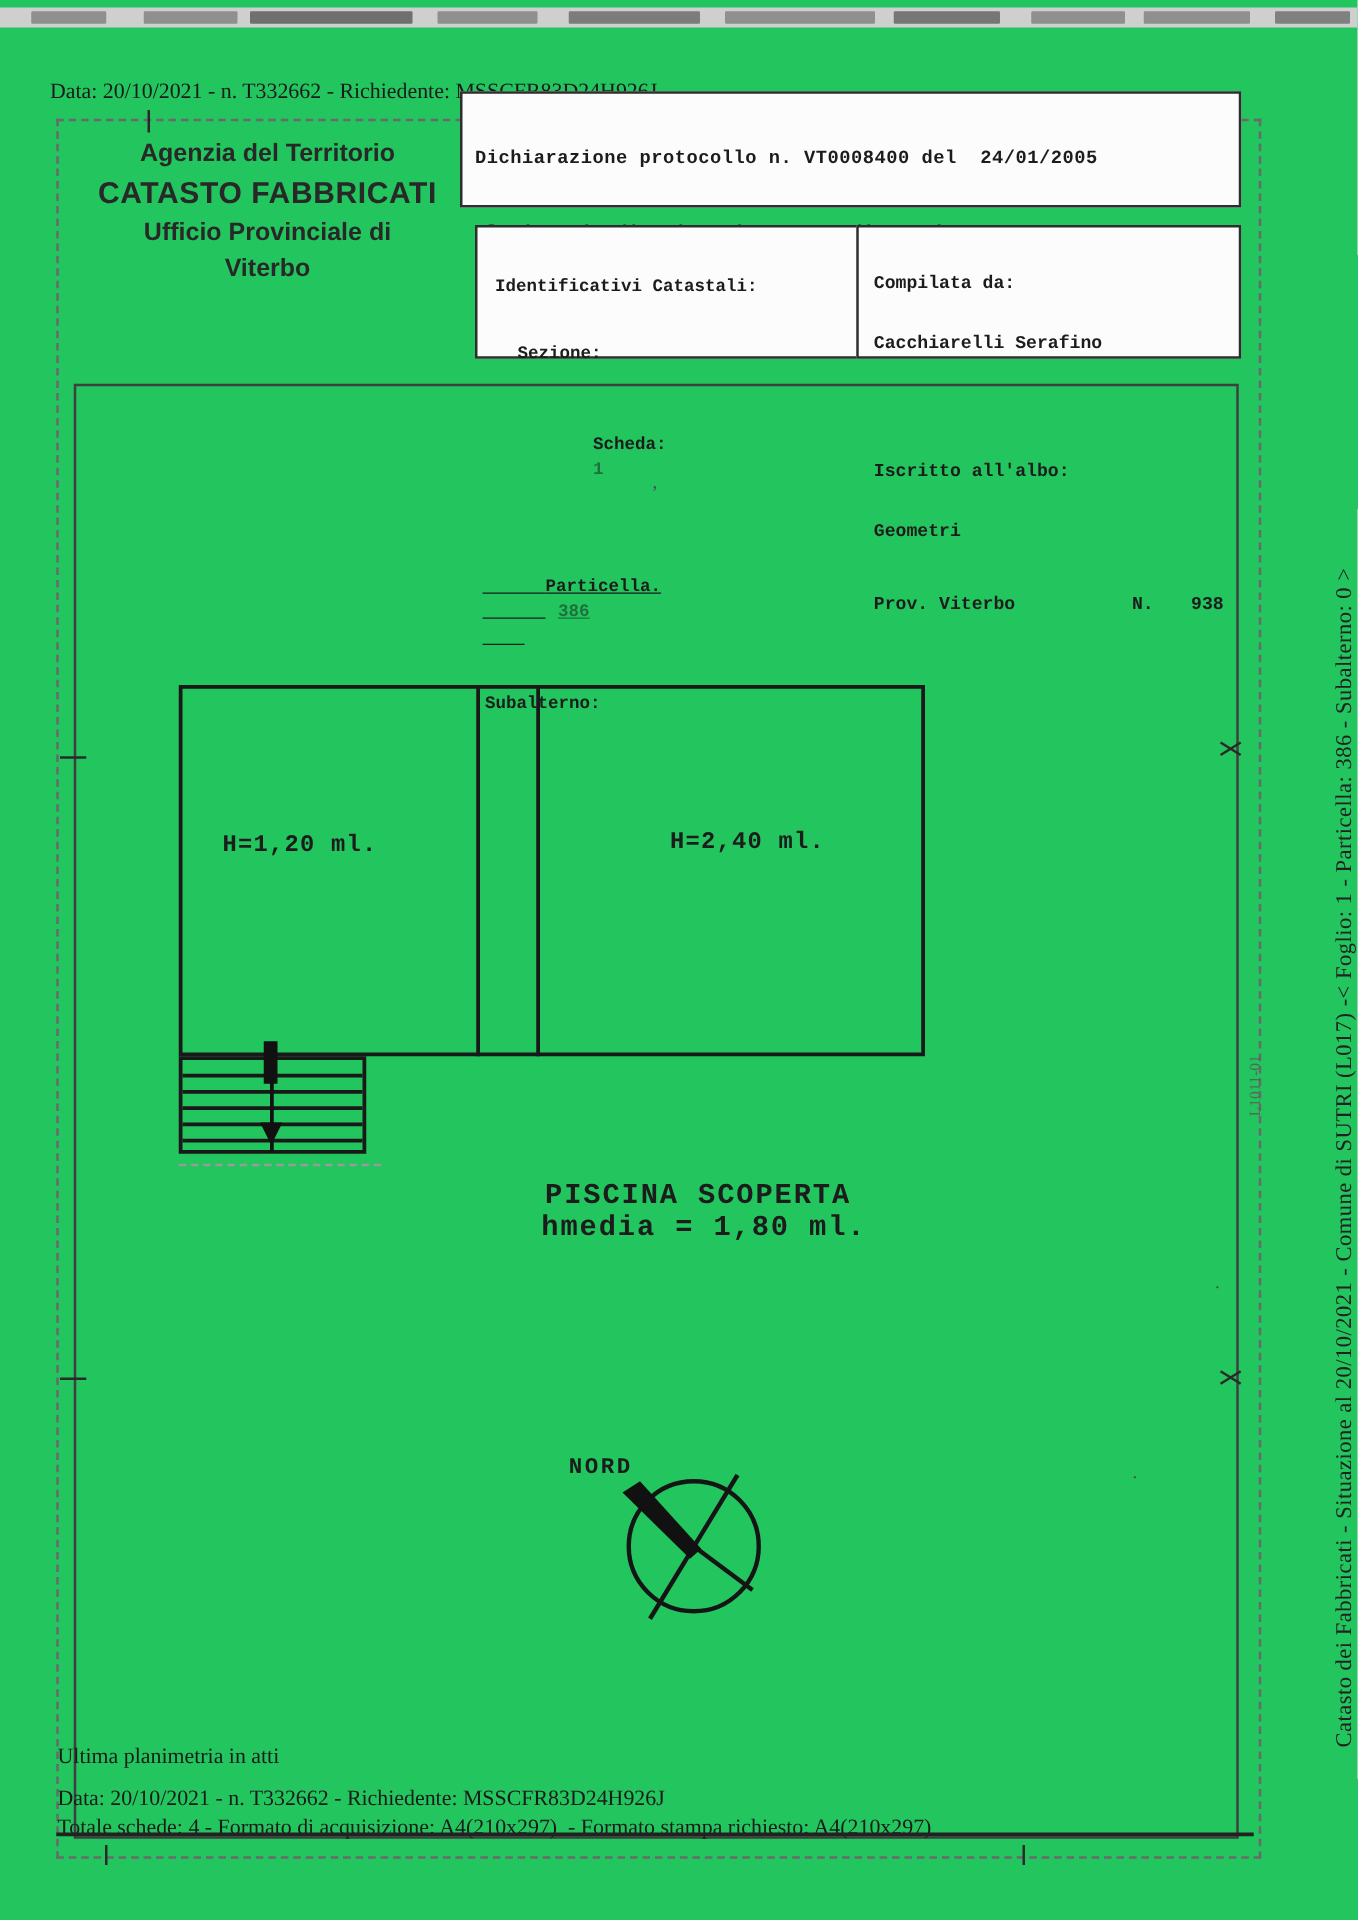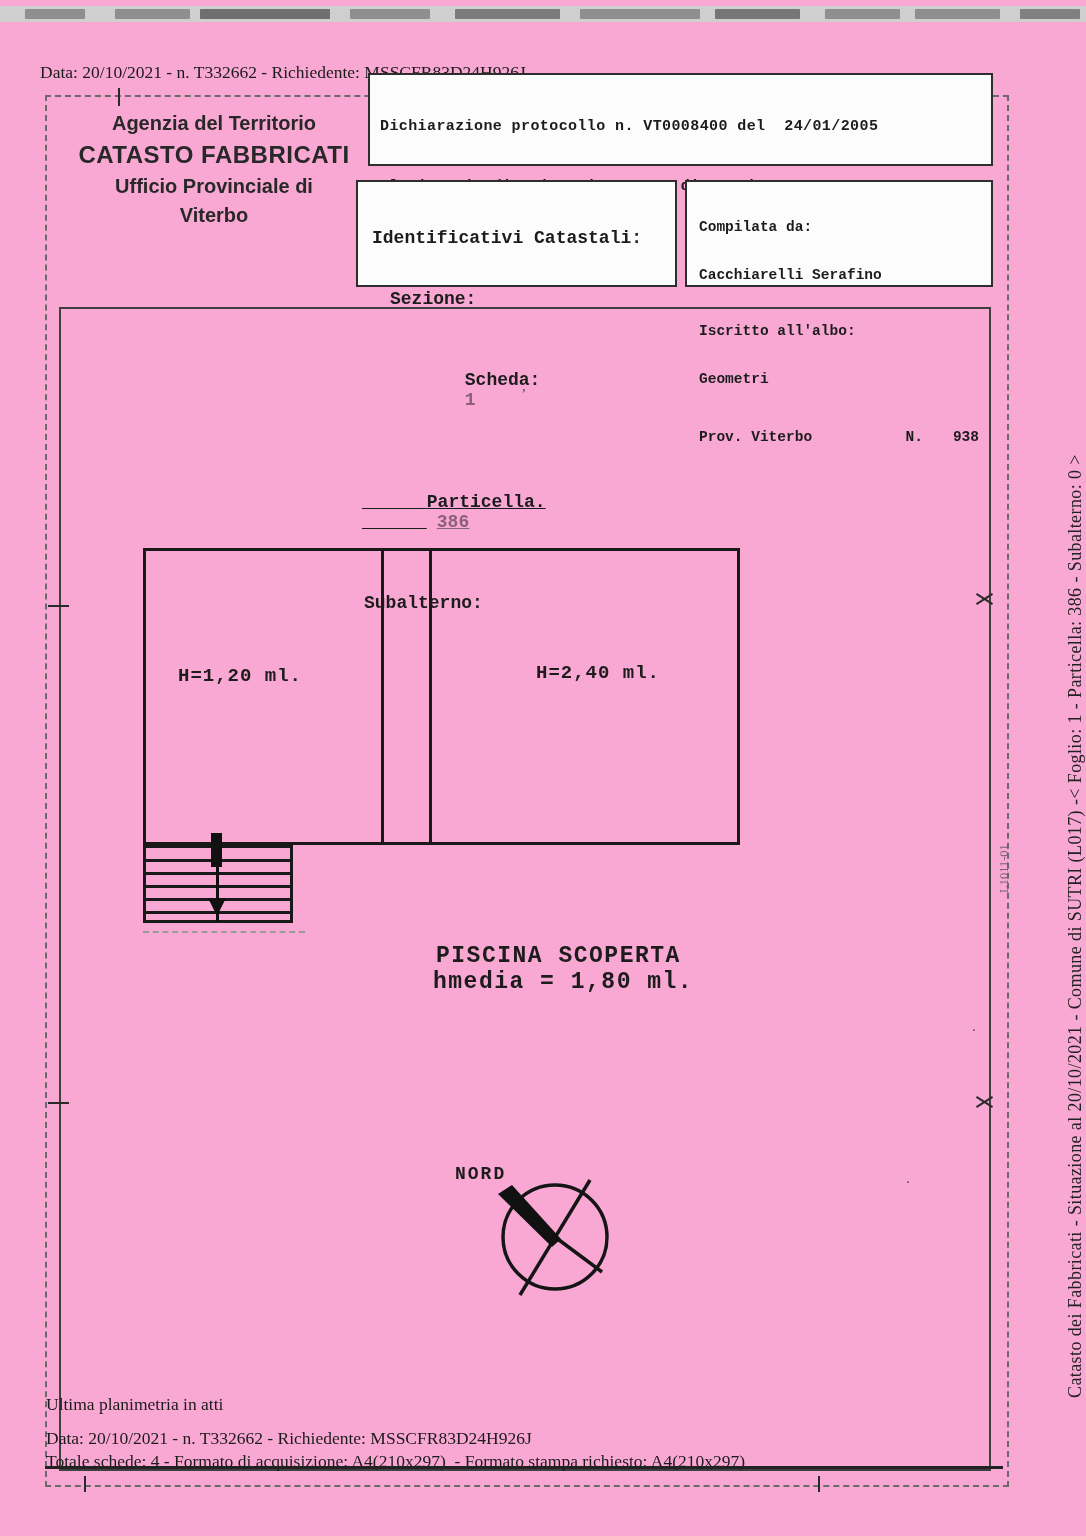--- a/index.html
+++ b/index.html
@@ -1,17 +1,17 @@
 <!DOCTYPE html>
 <html><head>
 <meta charset="utf-8">
 <style>
   html,body{margin:0;padding:0;background:#e8e8e8;}
   .page{
-    position:relative;width:1086px;height:1536px;background:#f9a8d4;
+    position:relative;width:1086px;height:1536px;background:#22c55e;
     overflow:hidden;font-family:"Liberation Serif",serif;color:#1c1c1c;
   }
   .abs{position:absolute;}
   .mono{font-family:"Liberation Mono","DejaVu Sans Mono",monospace;font-weight:700;color:#1c1c1c;white-space:pre;}
   .serif{font-family:"Liberation Serif",serif;color:#1b1b1b;white-space:pre;}
   .sans{font-family:"Liberation Sans",sans-serif;color:#282828;}
   
   .scanband{left:0;top:6px;width:1086px;height:16px;background:#cfcfcf;}
   .blk{position:absolute;top:3px;height:10px;background:#8f8f8f;border-radius:1px;}
   
@@ -23,21 +23,21 @@
   
   .agency{left:63px;top:112px;width:302px;text-align:center;}
   .agency .l1{font-size:20px;font-weight:700;margin-bottom:6px;}
   .agency .l2{font-size:24px;font-weight:700;letter-spacing:.5px;margin-bottom:6px;}
   .agency .l3{font-size:20px;font-weight:700;margin-bottom:6px;}
   .agency .l4{font-size:20px;font-weight:700;}
   .dich{left:368px;top:73px;width:621px;height:89px;}
   .dich .row{padding:7px 10px 0 10px;font-size:15px;letter-spacing:.4px;}
   .dich .row3{display:flex;}
   .dich .civ{margin-left:auto;margin-right:58px;}
-  .ident{left:356px;top:180px;width:317px;height:103px;font-size:18px;}
+  .ident{left:380px;top:180px;width:317px;height:103px;font-size:14px;}
   .ident div{line-height:20.5px;}
   .comp{left:685px;top:180px;width:304px;height:103px;font-size:14.5px;}
   .faded{opacity:.5;}
   .scheda{left:45px;top:281px;width:295px;height:26px;display:flex;align-items:center;font-size:15px;}
   
   .plan-rect{left:143px;top:548px;width:591px;height:291px;border:3px solid #191919;}
   .divider{top:548px;width:3px;height:297px;background:#191919;}
   .roomlabel{font-size:19px;letter-spacing:1px;}
   .stairs{left:143px;top:845px;width:144px;height:72px;border:3px solid #191919;}
   .tread{position:absolute;left:0;width:100%;height:2.5px;background:#191919;}
@@ -106,21 +106,21 @@
     <div style="padding-left:4px;text-decoration:underline;">
       <span>Particella.</span>
       <span class="faded" style="padding-left:10px;">386</span>
     </div>
     <div style="padding-left:6px;">Subalterno:</div>
   </div>
 
   <div class="abs box comp mono">
     <div style="padding:5px 0 0 12px;line-height:16px;">Compilata da:</div>
     <div style="padding-left:12px;line-height:16px;">Cacchiarelli Serafino</div>
-    <div style="padding:8px 0 0 12px;line-height:16px;">Iscritto all'albo:</div>
+    <div style="padding:8px 0 0 12px;line-height:16px;margin-top:47px;">Iscritto all'albo:</div>
     <div style="padding-left:12px;line-height:16px;">Geometri</div>
     <div style="display:flex;padding:10px 12px 0 12px;line-height:16px;">
       <span>Prov. Viterbo</span>
       <span style="margin-left:auto;">N.</span>
       <span style="width:56px;text-align:right;">938</span>
     </div>
   </div>
 
   <div class="abs plan-rect"></div>
   <div class="abs divider" style="left:381px;"></div>

